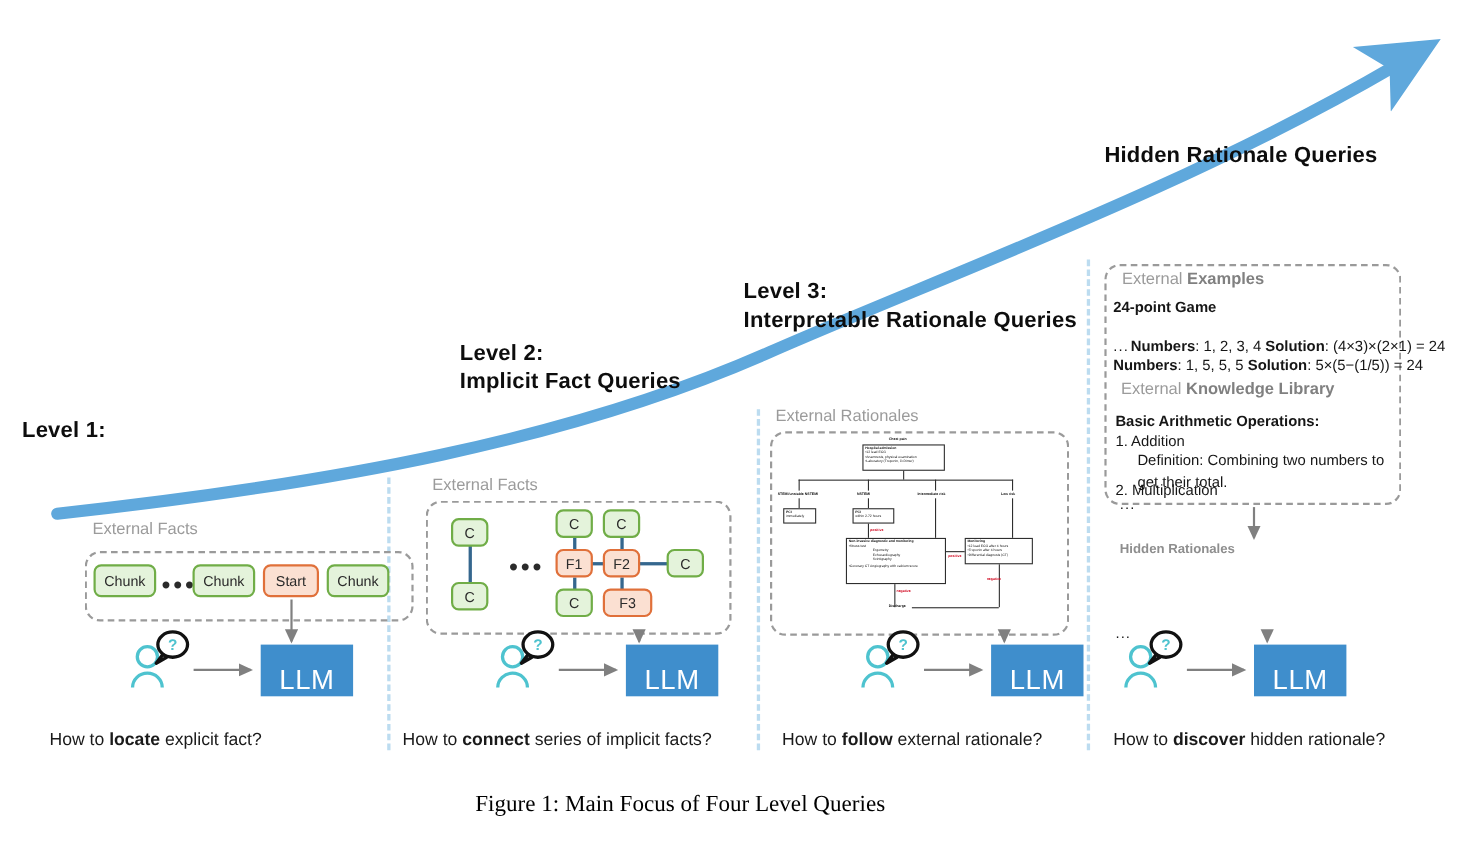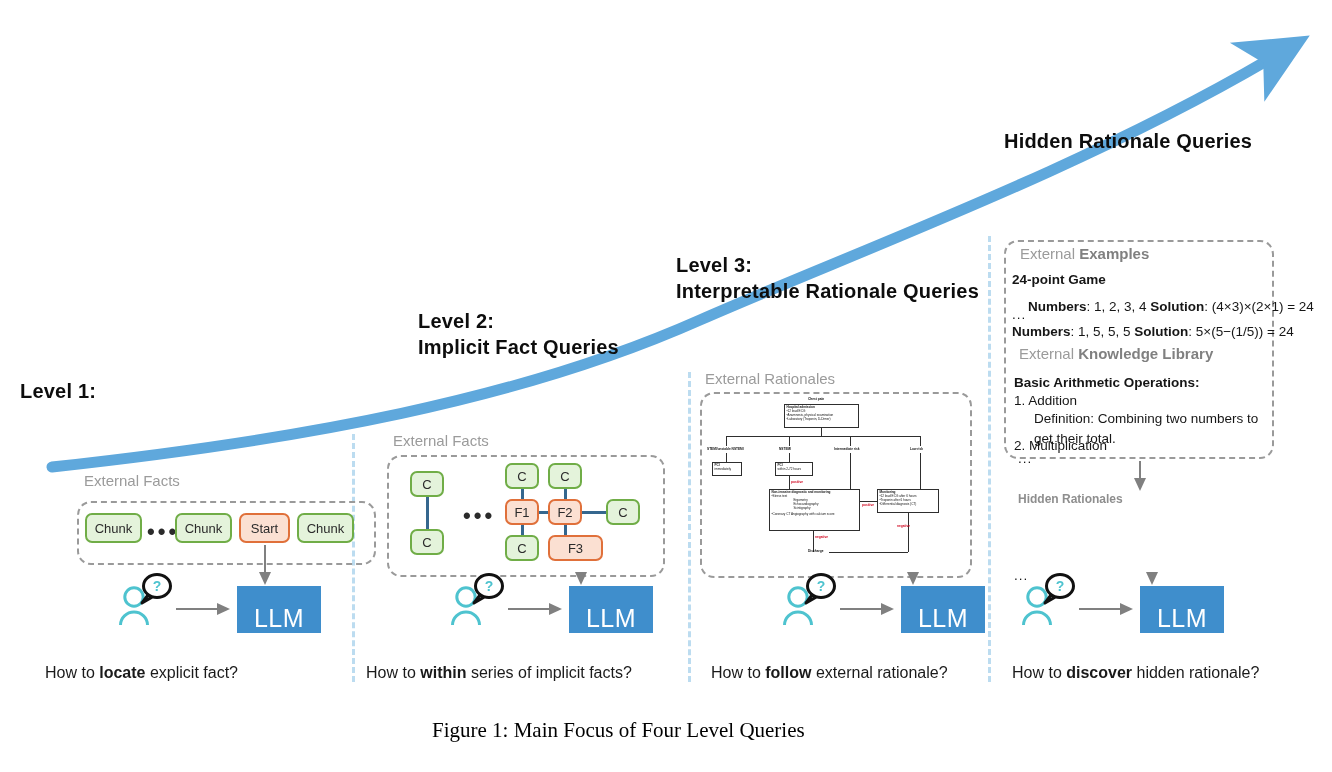--- a/index.html
+++ b/index.html
@@ -181,21 +181,21 @@
   </div>
   <div class="pill orange" style="left:548px;top:499px;width:34px;height:26px;">
     <span>F2</span>
   </div>
   <div class="pill green" style="left:606px;top:499px;width:34px;height:26px;">
     <span>C</span>
   </div>
   <div class="pill green" style="left:505px;top:535px;width:34px;height:26px;">
     <span>C</span>
   </div>
-  <div class="pill orange" style="left:548px;top:535px;width:55px;height:26px;">
+  <div class="pill orange" style="left:548px;top:535px;width:45px;height:26px;">
     <span>F3</span>
   </div>
 
   <svg width="1332" height="772" style="position:absolute;left:0;top:0;pointer-events:none;">
     <line x1="581" y1="580" x2="581" y2="583" stroke="#808080" stroke-width="2"></line>
     <line x1="581" y1="580" x2="581" y2="583" stroke="#808080" stroke-width="2"></line>
     <line x1="581" y1="579" x2="581" y2="583" stroke="#808080" stroke-width="2" marker-end="url(#greyhead)"></line>
     <line x1="508" y1="609" x2="560" y2="609" stroke="#808080" stroke-width="2" marker-end="url(#greyhead)"></line>
   </svg>
 
@@ -207,21 +207,21 @@
     <ellipse cx="19" cy="14" rx="13.5" ry="11.5" fill="#fff" stroke="#111" stroke-width="3"></ellipse>
     <path d="M10,23 L4,31 L13.5,25.5 Z" fill="#fff" stroke="#111" stroke-width="3" stroke-linejoin="round"></path>
     <text x="19" y="19" font-size="14" font-family="'Liberation Sans',sans-serif" font-weight="bold" fill="#4ec3cf" text-anchor="middle">?</text>
   </svg>
 
   <div class="llm" style="left:569px;top:586px;width:84px;height:47px;">
     <span>LLM</span>
   </div>
 
   <div class="qtext" style="left:366px;top:664px;">
-    <span>How to </span><b>within</b><span> series of implicit facts?</span>
+    <span>How to </span><b>connect</b><span> series of implicit facts?</span>
   </div>
 
   <div class="seccap" style="left:705px;top:370px;">
     <span>External Rationales</span>
   </div>
 
   <div class="dashbox" style="left:700px;top:392px;width:272px;height:186px;"></div>
 
   <div style="position:absolute;left:707px;top:396px;width:258px;height:178px;">
 
@@ -321,21 +321,21 @@
   <div class="dashbox" style="left:1004px;top:240px;width:270px;height:219px;"></div>
 
   <div class="seccap" style="left:1020px;top:245px;">
     <span>External </span><b>Examples</b>
   </div>
 
   <div class="l4text" style="left:1012px;top:270px;">
     <b>24-point Game</b>
   </div>
 
-  <div class="l4text" style="left:1012px;top:297px;padding-left:16px;">
+  <div class="l4text" style="left:1012px;top:305px;padding-left:16px;">
     <b>Numbers</b><span>: 1, 2, 3, 4 </span><b>Solution</b><span>: (4×3)×(2×1) = 24</span>
   </div>
 
   <div class="ell" style="left:1012px;top:307px;">
     <span>...</span>
   </div>
 
   <div class="l4text" style="left:1012px;top:322px;">
     <b>Numbers</b><span>: 1, 5, 5, 5 </span><b>Solution</b><span>: 5×(5−(1/5)) = 24</span>
   </div>

